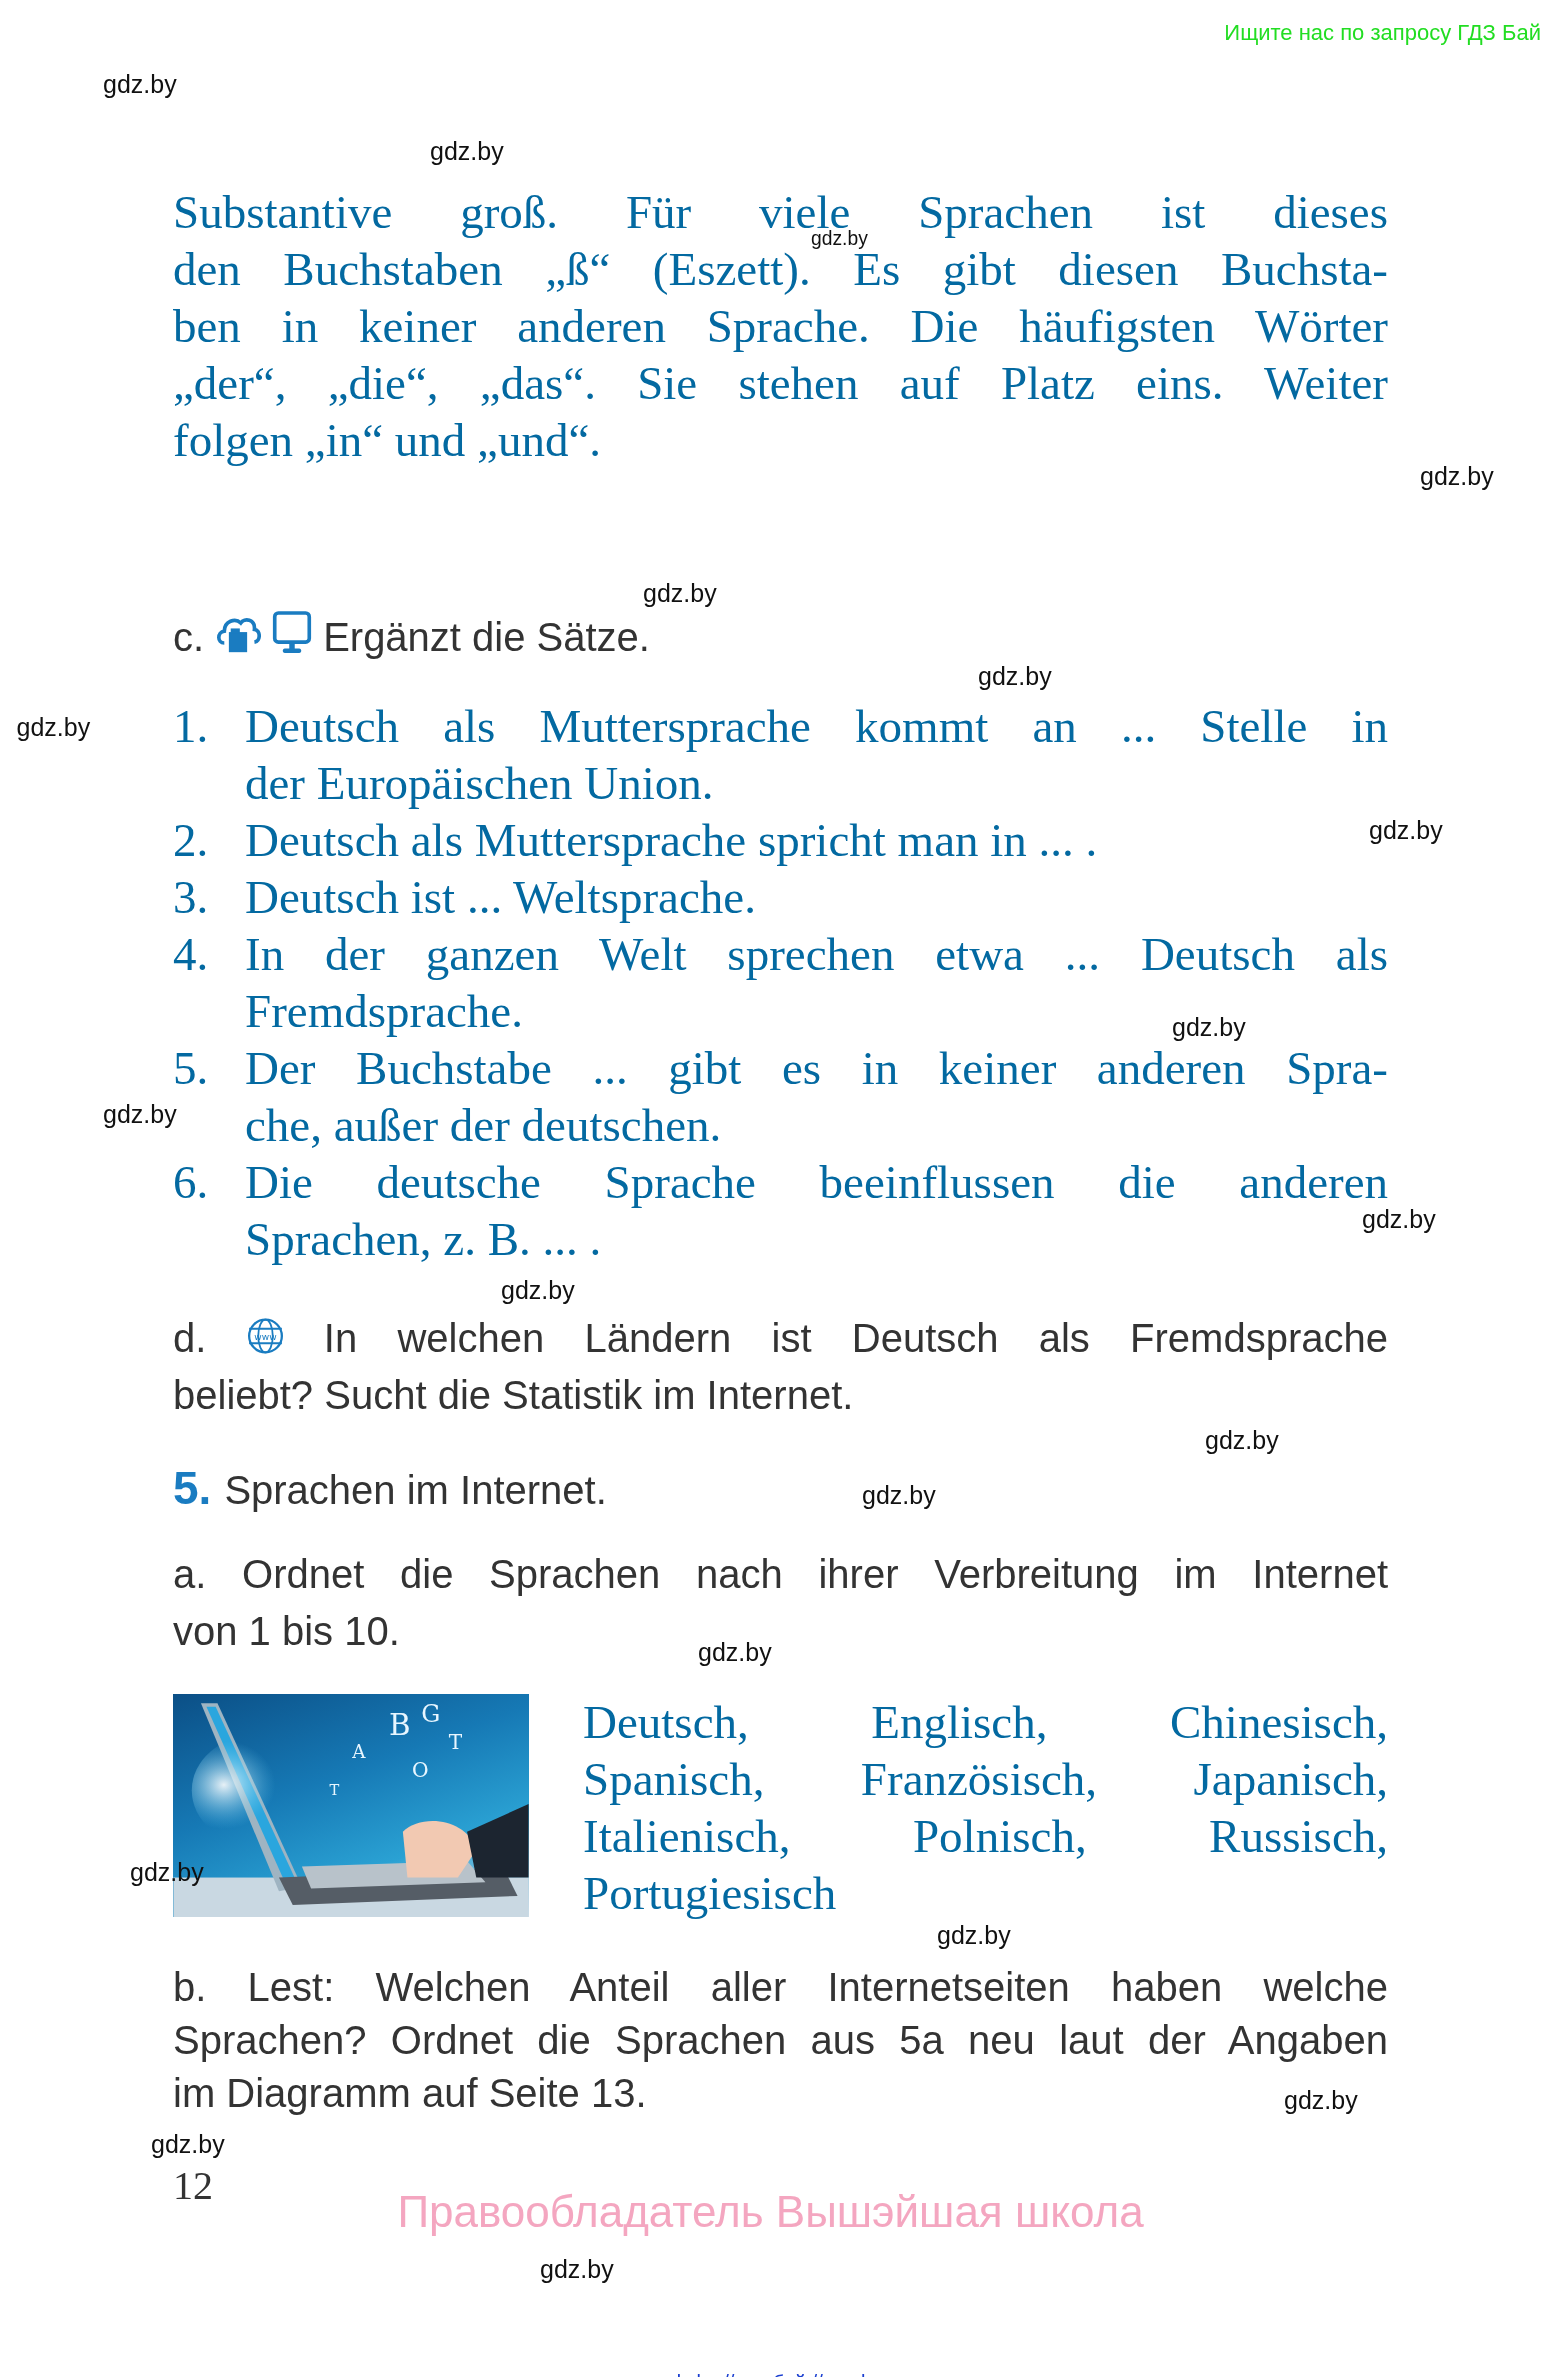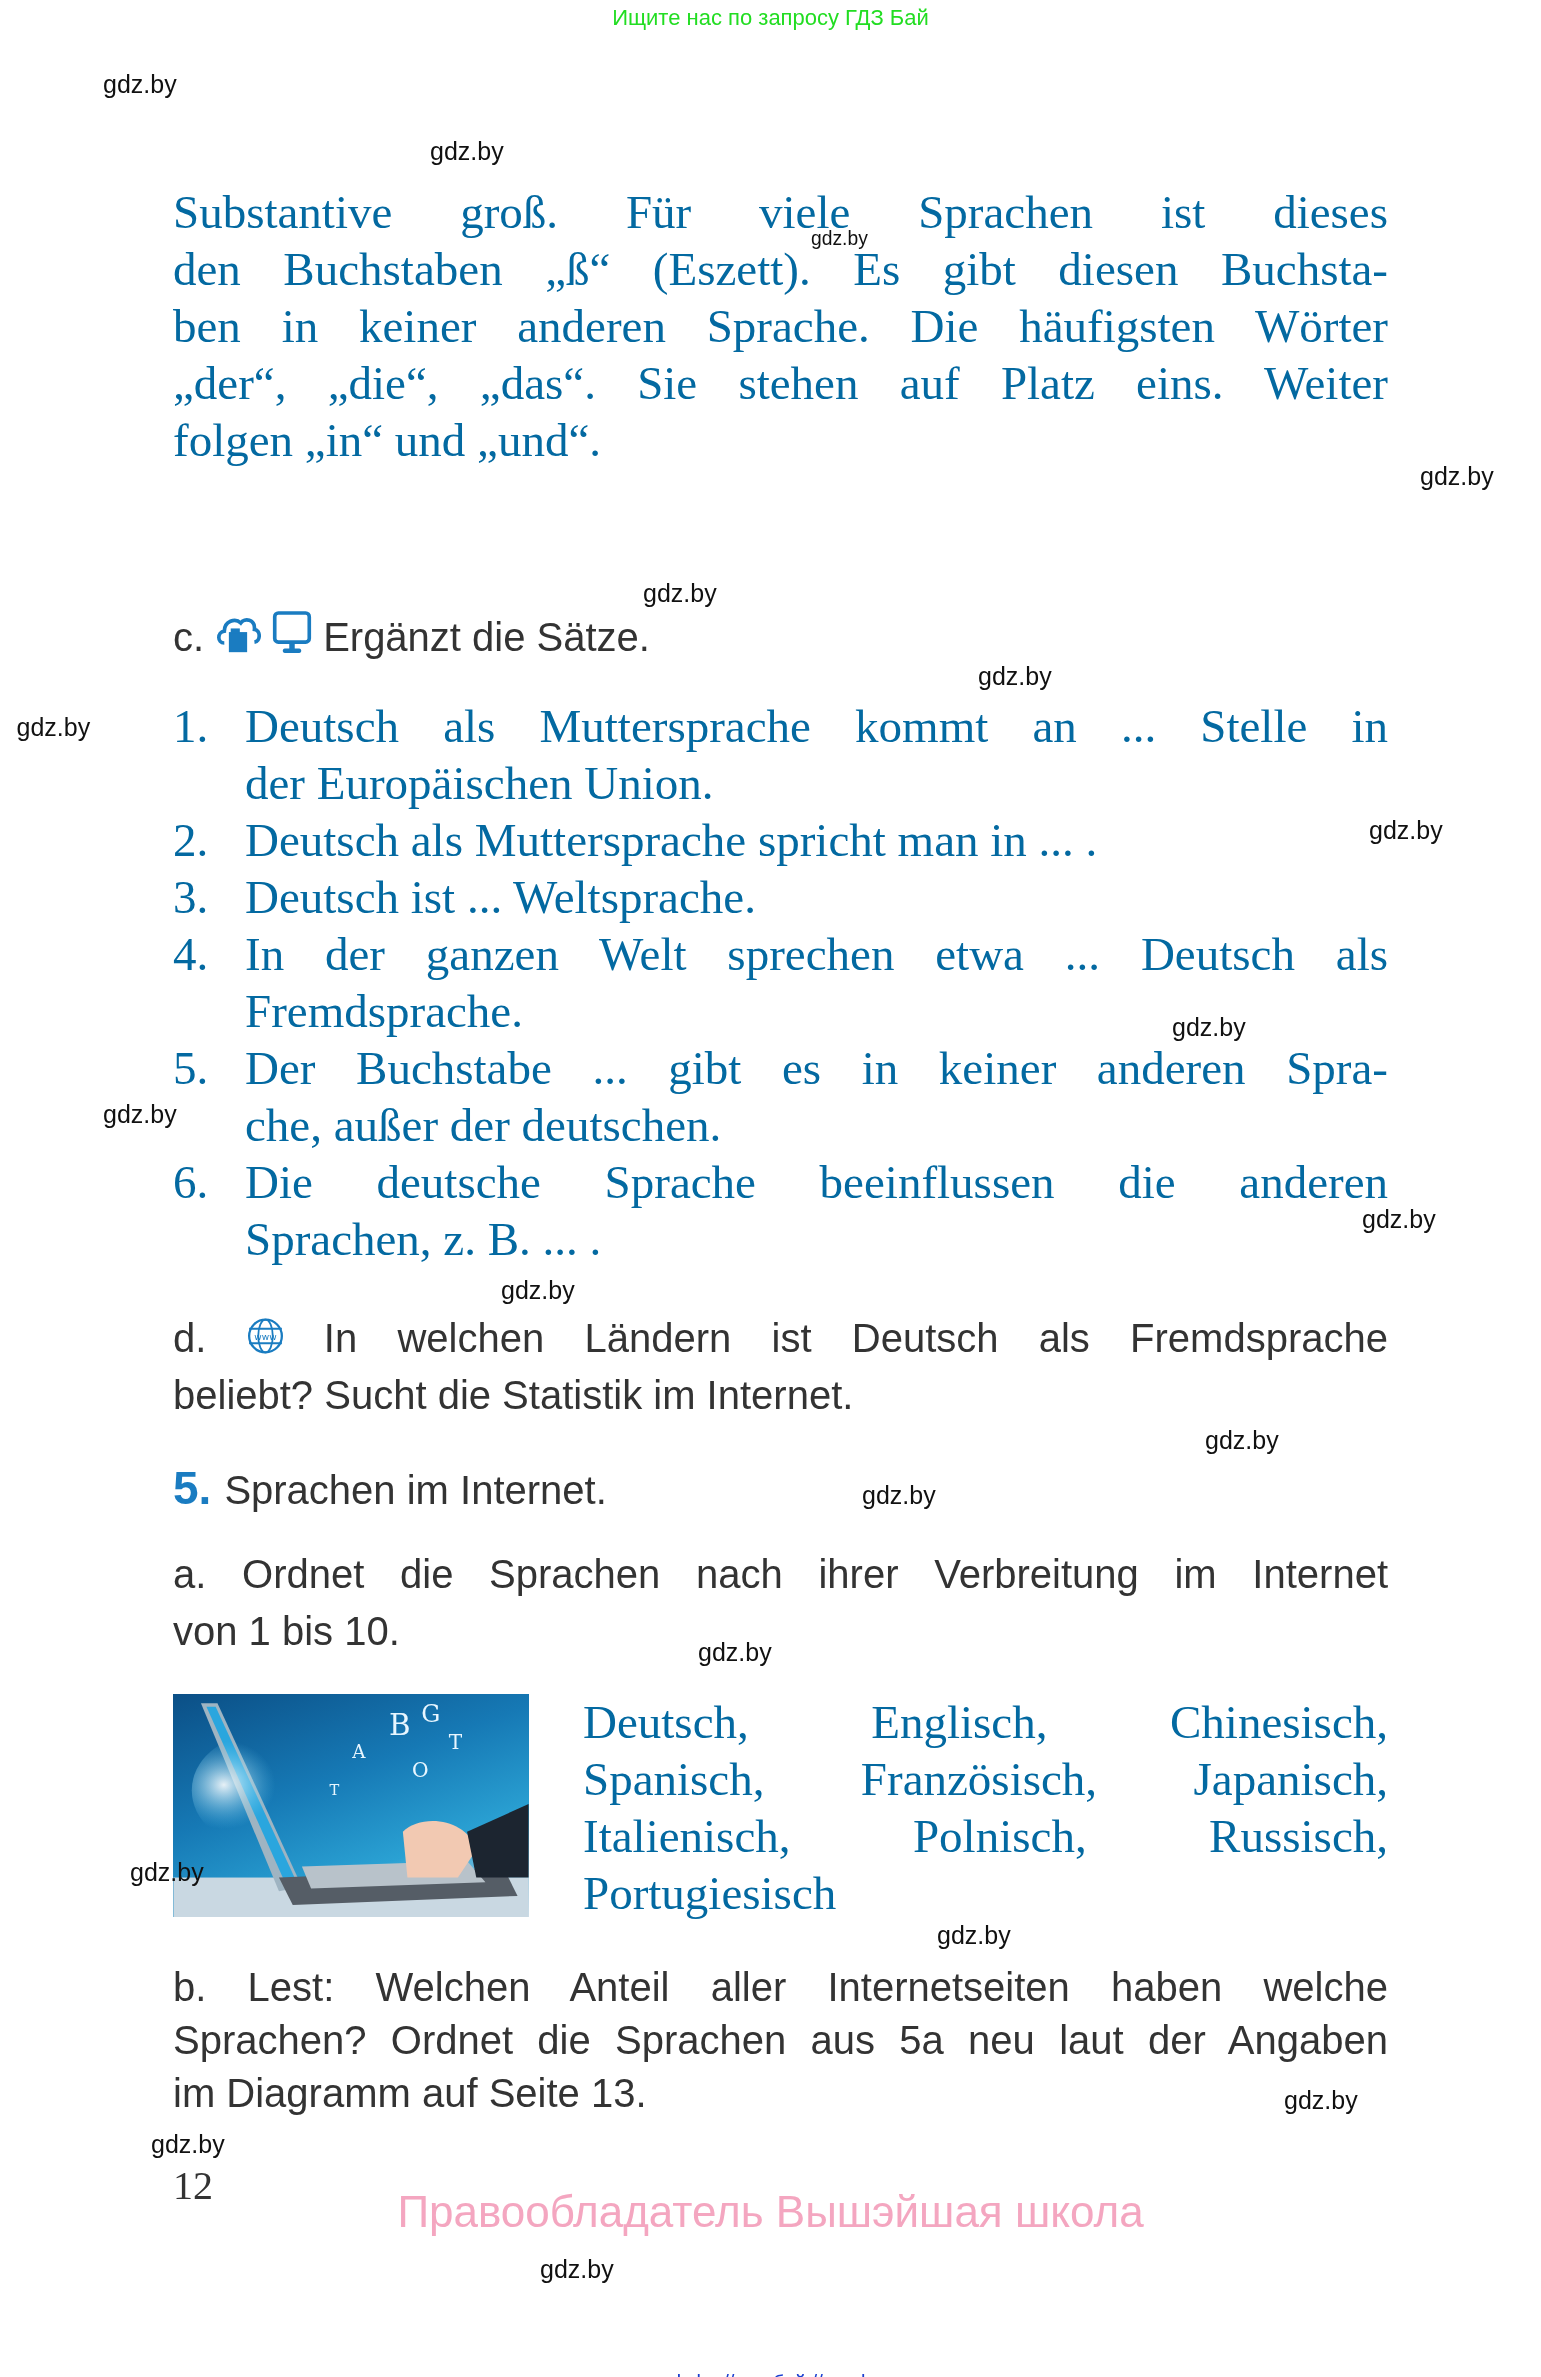--- a/index.html
+++ b/index.html
@@ -1,18 +1,18 @@
 <!DOCTYPE html>
 <html style="font-size:14.7px"><head>
 <meta charset="utf-8">
 <style>
   html,body{margin:0;padding:0;background:#fff;}
   body{width:1541px;height:2377px;position:relative;overflow:hidden;}
   .abs{position:absolute;}
-  .top-banner{left:0;width:1541px;top:5px;text-align:center;color:#22dd22;font-family:"Liberation Sans",sans-serif;font-size:22px;}
+  .top-banner{left:0;width:1541px;top:20px;text-align:right;color:#22dd22;font-family:"Liberation Sans",sans-serif;font-size:22px;}
   .wm{position:absolute;font-family:"Liberation Sans",sans-serif;font-size:25px;color:#111;white-space:nowrap;}
   .wm.small{font-size:19.3px;}
   .serif{font-family:"Liberation Serif","DejaVu Serif",serif;color:#0369a1;font-size:47px;line-height:57px;}
   .para{left:173px;width:1215px;top:184px;text-align:justify;}
   .para .ln{display:block;text-align:justify;text-align-last:justify;height:57px;white-space:nowrap;}
   .para .ln.last{text-align-last:left;}
   .sans-head{font-family:"Liberation Sans","DejaVu Sans",sans-serif;color:#333;font-size:40px;}
   .task-c{left:173px;top:610px;display:flex;align-items:center;gap:11px;}
   .icon{display:inline-block;}
   ol.items{list-style:none;margin:0;padding:0;left:173px;width:1215px;top:698px;}

